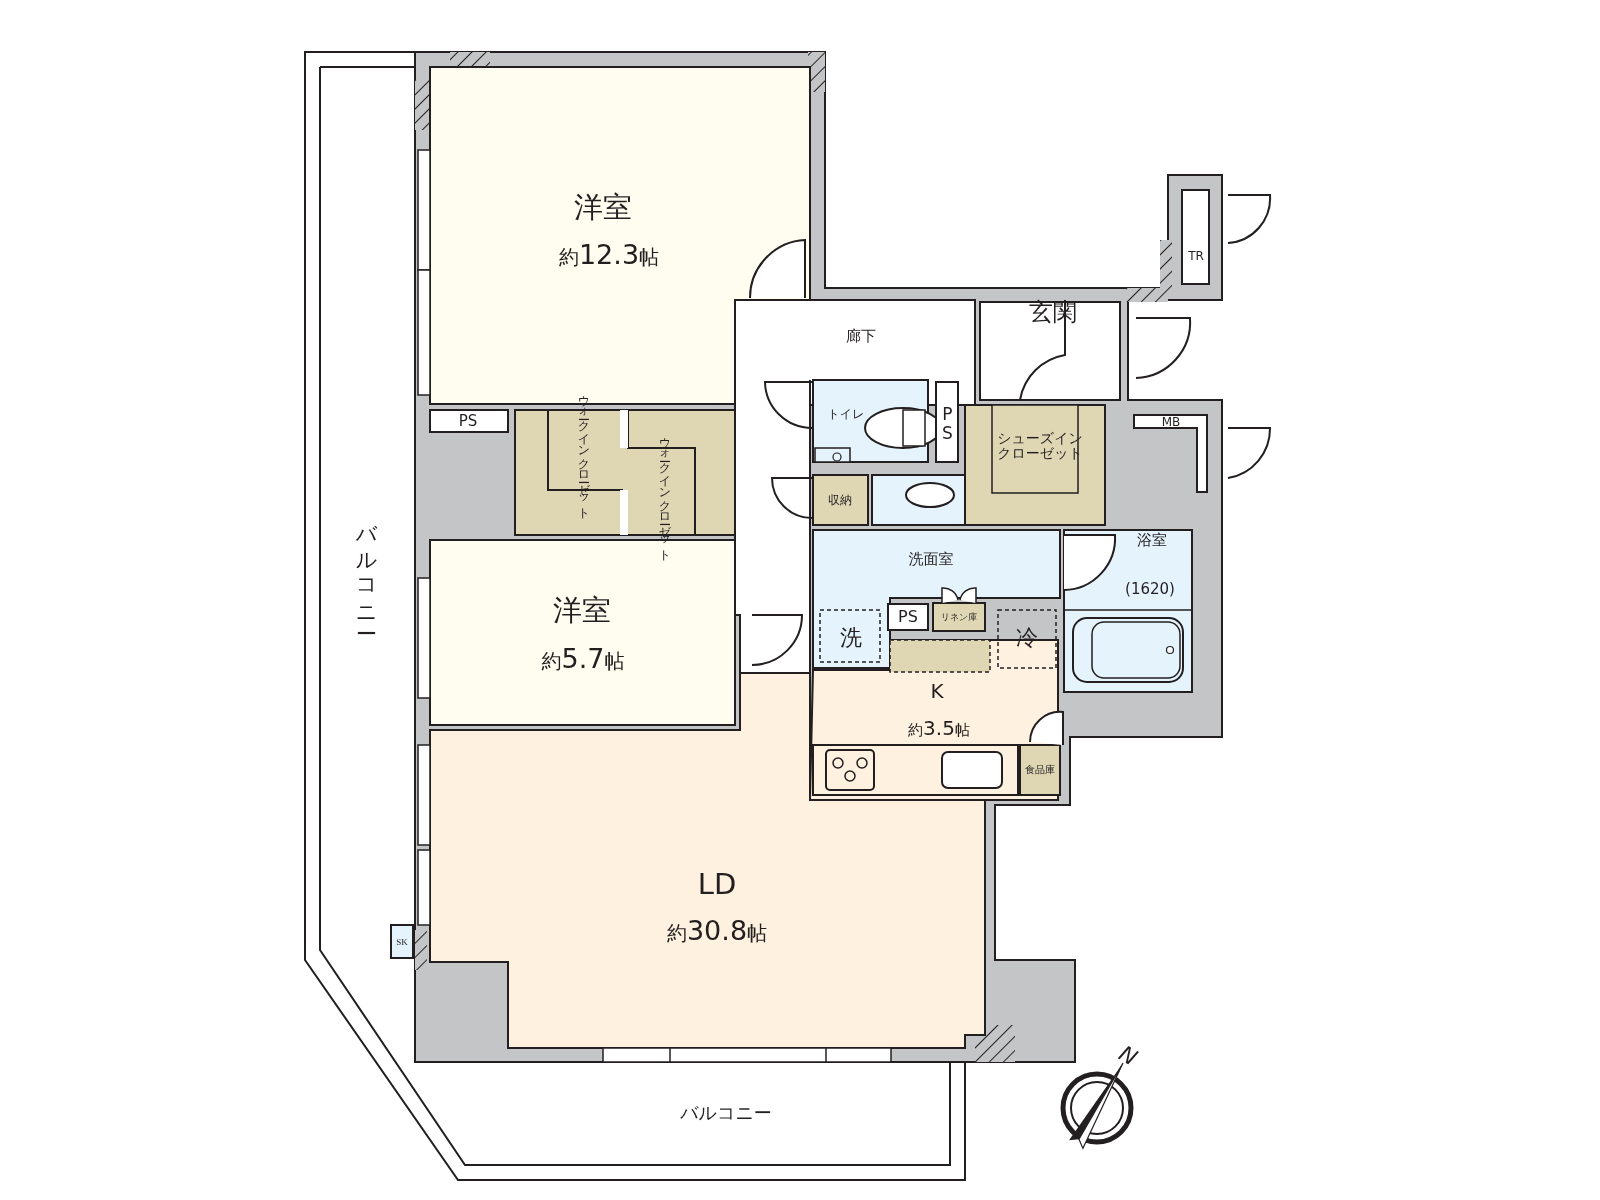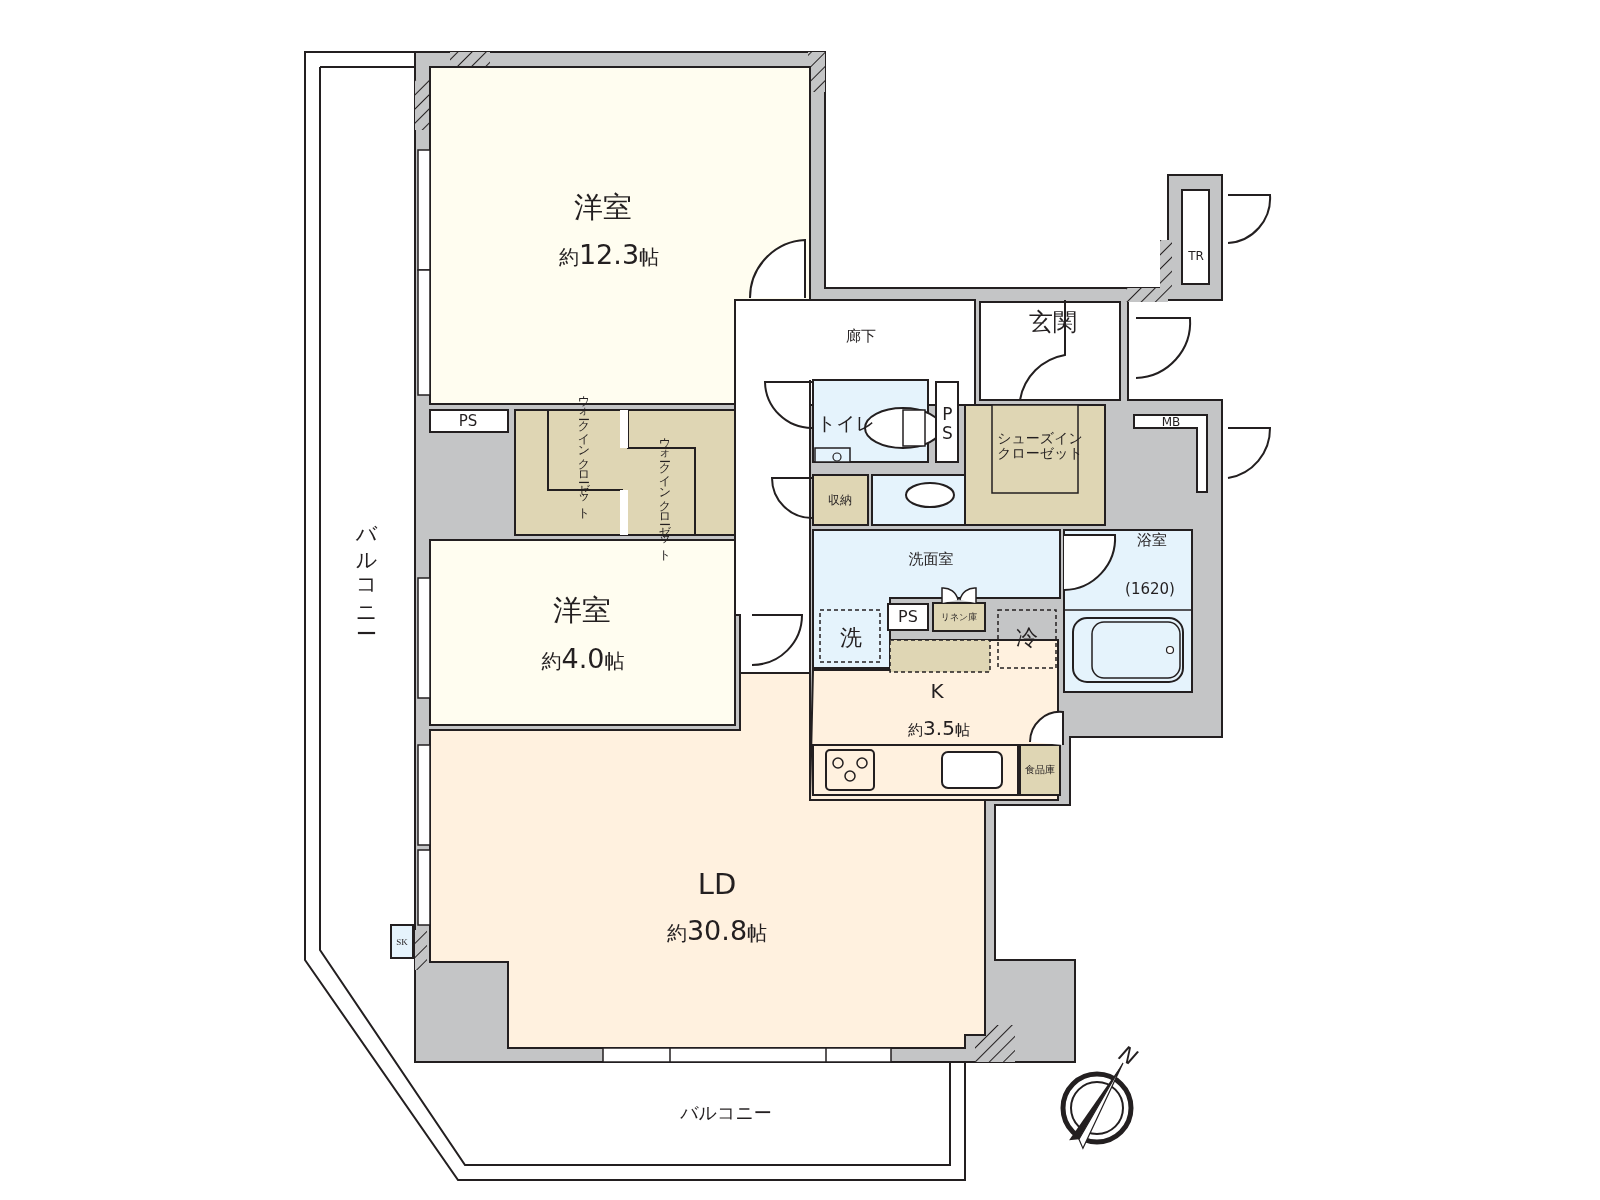--- a/index.html
+++ b/index.html
@@ -137,31 +137,31 @@
       <path d="M 0 -52 L -8 42 L 0 36 Z" fill="#231f20"></path>
       <path d="M 0 -52 L 8 42 L 0 36 Z" fill="#ffffff" stroke="#231f20" stroke-width="1.2"></path>
     </g>
   </g>
 </svg>
 
 <div class="lbl room-name" style="left:603px;top:207px;">洋室</div>
 <div class="lbl room-size" style="left:609px;top:254px;"><span>約</span><span class="num">12.3</span><span>帖</span></div>
 
 <div class="lbl room-name" style="left:582px;top:610px;">洋室</div>
-<div class="lbl room-size" style="left:583px;top:658px;"><span>約</span><span class="num">4.0</span><span>帖</span></div>
+<div class="lbl room-size" style="left:583px;top:658px;"><span>約</span><span class="num">5.7</span><span>帖</span></div>
 
 <div class="lbl room-name" style="left:717px;top:884px;">LD</div>
 <div class="lbl room-size" style="left:717px;top:930px;"><span>約</span><span class="num">30.8</span><span>帖</span></div>
 
 <div class="lbl" style="left:937px;top:691px;font-size:20px;">K</div>
 <div class="lbl" style="left:939px;top:728px;font-size:15px;"><span>約</span><span style="font-size:20px">3.5</span><span>帖</span></div>
 
 <div class="lbl small" style="left:861px;top:336px;">廊下</div>
-<div class="lbl" style="left:1053px;top:322px;font-size:24px;">玄関</div>
-<div class="lbl" style="left:846px;top:423px;font-size:19px;">トイレ</div>
+<div class="lbl" style="left:1053px;top:312px;font-size:24px;">玄関</div>
+<div class="lbl" style="left:846px;top:414px;font-size:12px;">トイレ</div>
 <div class="lbl vert" style="left:947px;top:423px;font-size:17px;">PS</div>
 <div class="lbl" style="left:840px;top:500px;font-size:12px;text-align:center;">収納</div>
 <div class="lbl" style="left:1040px;top:446px;font-size:14px;line-height:15px;">
     <div>シューズイン</div>
     <div>クローゼット</div>
   </div>
 
 <div class="lbl small" style="left:931px;top:559px;">洗面室</div>
 <div class="lbl" style="left:851px;top:638px;font-size:22px;">洗</div>
 <div class="lbl" style="left:908px;top:617px;font-size:16px;">PS</div>

